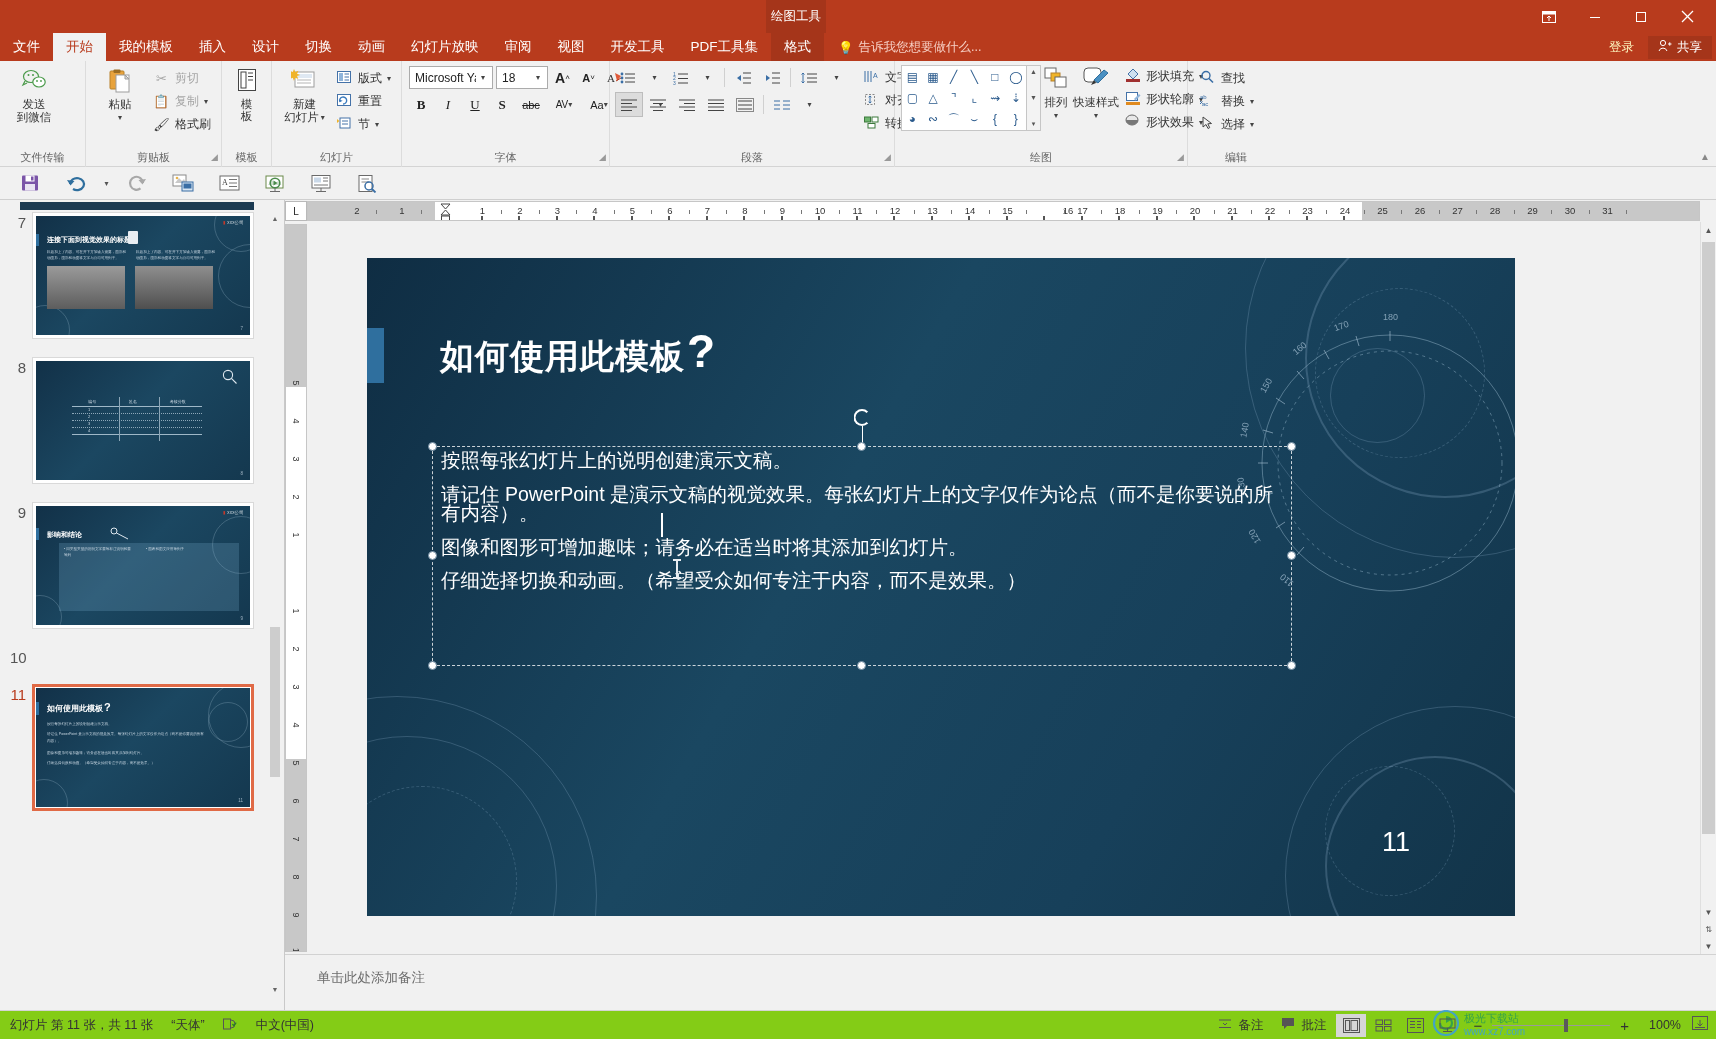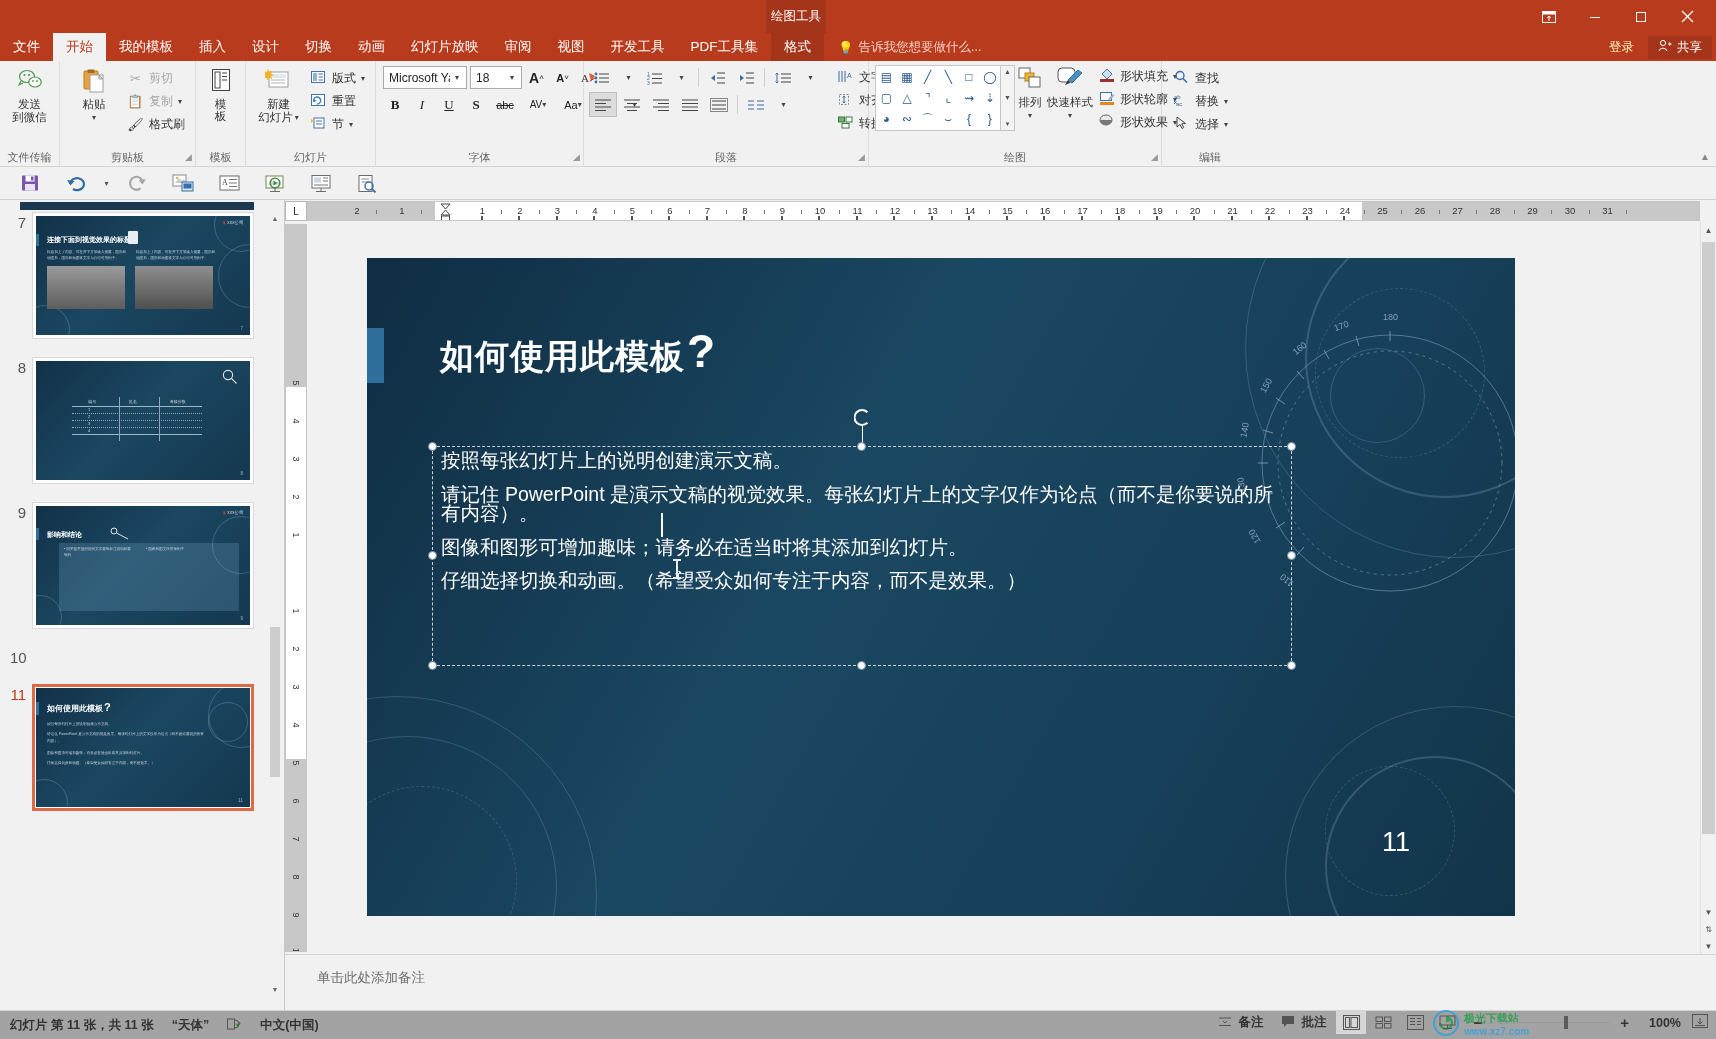--- a/index.html
+++ b/index.html
@@ -213,22 +213,22 @@
   .notes-gutter{ width:22px; }
   .notestext{ flex:1; padding:14px 0 0 10px; color:#6d6d6d; font-size:13.5px; }
 
   
   .vscroll{ width:16px; flex:0 0 16px; background:#f1f1f1; position:relative; border-left:1px solid #dfdfdf;}
   .vscroll .ar{ position:absolute; left:0; right:0; height:16px; display:flex; align-items:center; justify-content:center; font-size:8px; color:#555; background:#f1f1f1;}
   .vscroll .tr{ position:absolute; left:1px; right:1px; top:20px; bottom:120px; background:#cdcdcd;}
 
   
   .status{
-    height:29px; flex:0 0 29px; background:#a3a3a3; border-top:1px solid #d4d4d4;
-    display:flex; font-size:12.5px; color:#333; position:relative;font-weight:bold;
+    height:29px; flex:0 0 29px; background:#84cc16; border-top:1px solid #d4d4d4;
+    display:flex; align-items:center; font-size:12.5px; color:#333; position:relative;
   }
   .st-left{ display:flex; align-items:center; gap:18px; padding-left:10px; }
   .st-right{ position:absolute; right:8px; display:flex; align-items:center; gap:2px; }
   .stbtn{ display:flex; align-items:center; gap:6px; padding:3px 8px; height:23px; }
   .viewbtn{ width:30px; height:23px; display:flex; align-items:center; justify-content:center; font-size:14px; color:#4a4a4a;}
   .viewbtn.on{ background:#d6d6d6; }
   .zoomwrap{ display:flex; align-items:center; gap:7px; margin-left:6px; }
   .zline{ width:118px; height:1px; background:#9a9a9a; position:relative; }
   .zknob{ position:absolute; left:72px; top:-6px; width:4px; height:13px; background:#5a5a5a; }
   .zlbl{ width:42px; text-align:right; font-size:12.5px; }
@@ -297,21 +297,21 @@
               <line x1="11.75" y1="3.3" x2="11.75" y2="6.7" stroke="#fff"></line>
             </svg>
         </span>
         <span>共享</span>
       </div>
     </div>
   </div>
 
   <div class="ribbon">
 
-    <div class="rgroup" style="width:60px">
+    <div class="rgroup" style="width:86px">
       <div class="rgroup-body">
         <div class="bigbtn">
           <span class="gl">
             <svg width="26" height="24" viewBox="0 0 26 24">
                 <ellipse cx="10" cy="8.5" rx="7.5" ry="6" fill="none" stroke="#4a9a4a" stroke-width="1.2"></ellipse>
                 <ellipse cx="18" cy="14" rx="6.2" ry="5" fill="#fff" stroke="#4a9a4a" stroke-width="1.2"></ellipse>
                 <circle cx="7.5" cy="7" r="1" fill="#4a9a4a"></circle>
                 <circle cx="12" cy="7" r="1" fill="#4a9a4a"></circle>
                 <circle cx="16" cy="13" r=".9" fill="#4a9a4a"></circle>
                 <circle cx="20" cy="13" r=".9" fill="#4a9a4a"></circle>
@@ -1030,21 +1030,21 @@
             <div class="btk" style="left: 585px;"></div>
             <div class="tk" style="left: 624.5px;">13</div>
             <div class="mtk" style="left: 643.25px;"></div>
             <div class="btk" style="left: 622.5px;"></div>
             <div class="tk" style="left: 662px;">14</div>
             <div class="mtk" style="left: 680.75px;"></div>
             <div class="btk" style="left: 660px;"></div>
             <div class="tk" style="left: 699.5px;">15</div>
             <div class="mtk" style="left: 718.25px;"></div>
             <div class="btk" style="left: 697.5px;"></div>
-            <div class="tk" style="left: 737px;">16</div>
+            <div class="tk" style="left: 760px;">16</div>
             <div class="mtk" style="left: 755.75px;"></div>
             <div class="btk" style="left: 735px;"></div>
             <div class="tk" style="left: 774.5px;">17</div>
             <div class="mtk" style="left: 793.25px;"></div>
             <div class="btk" style="left: 772.5px;"></div>
             <div class="tk" style="left: 812px;">18</div>
             <div class="mtk" style="left: 830.75px;"></div>
             <div class="btk" style="left: 810px;"></div>
             <div class="tk" style="left: 849.5px;">19</div>
             <div class="mtk" style="left: 868.25px;"></div>

